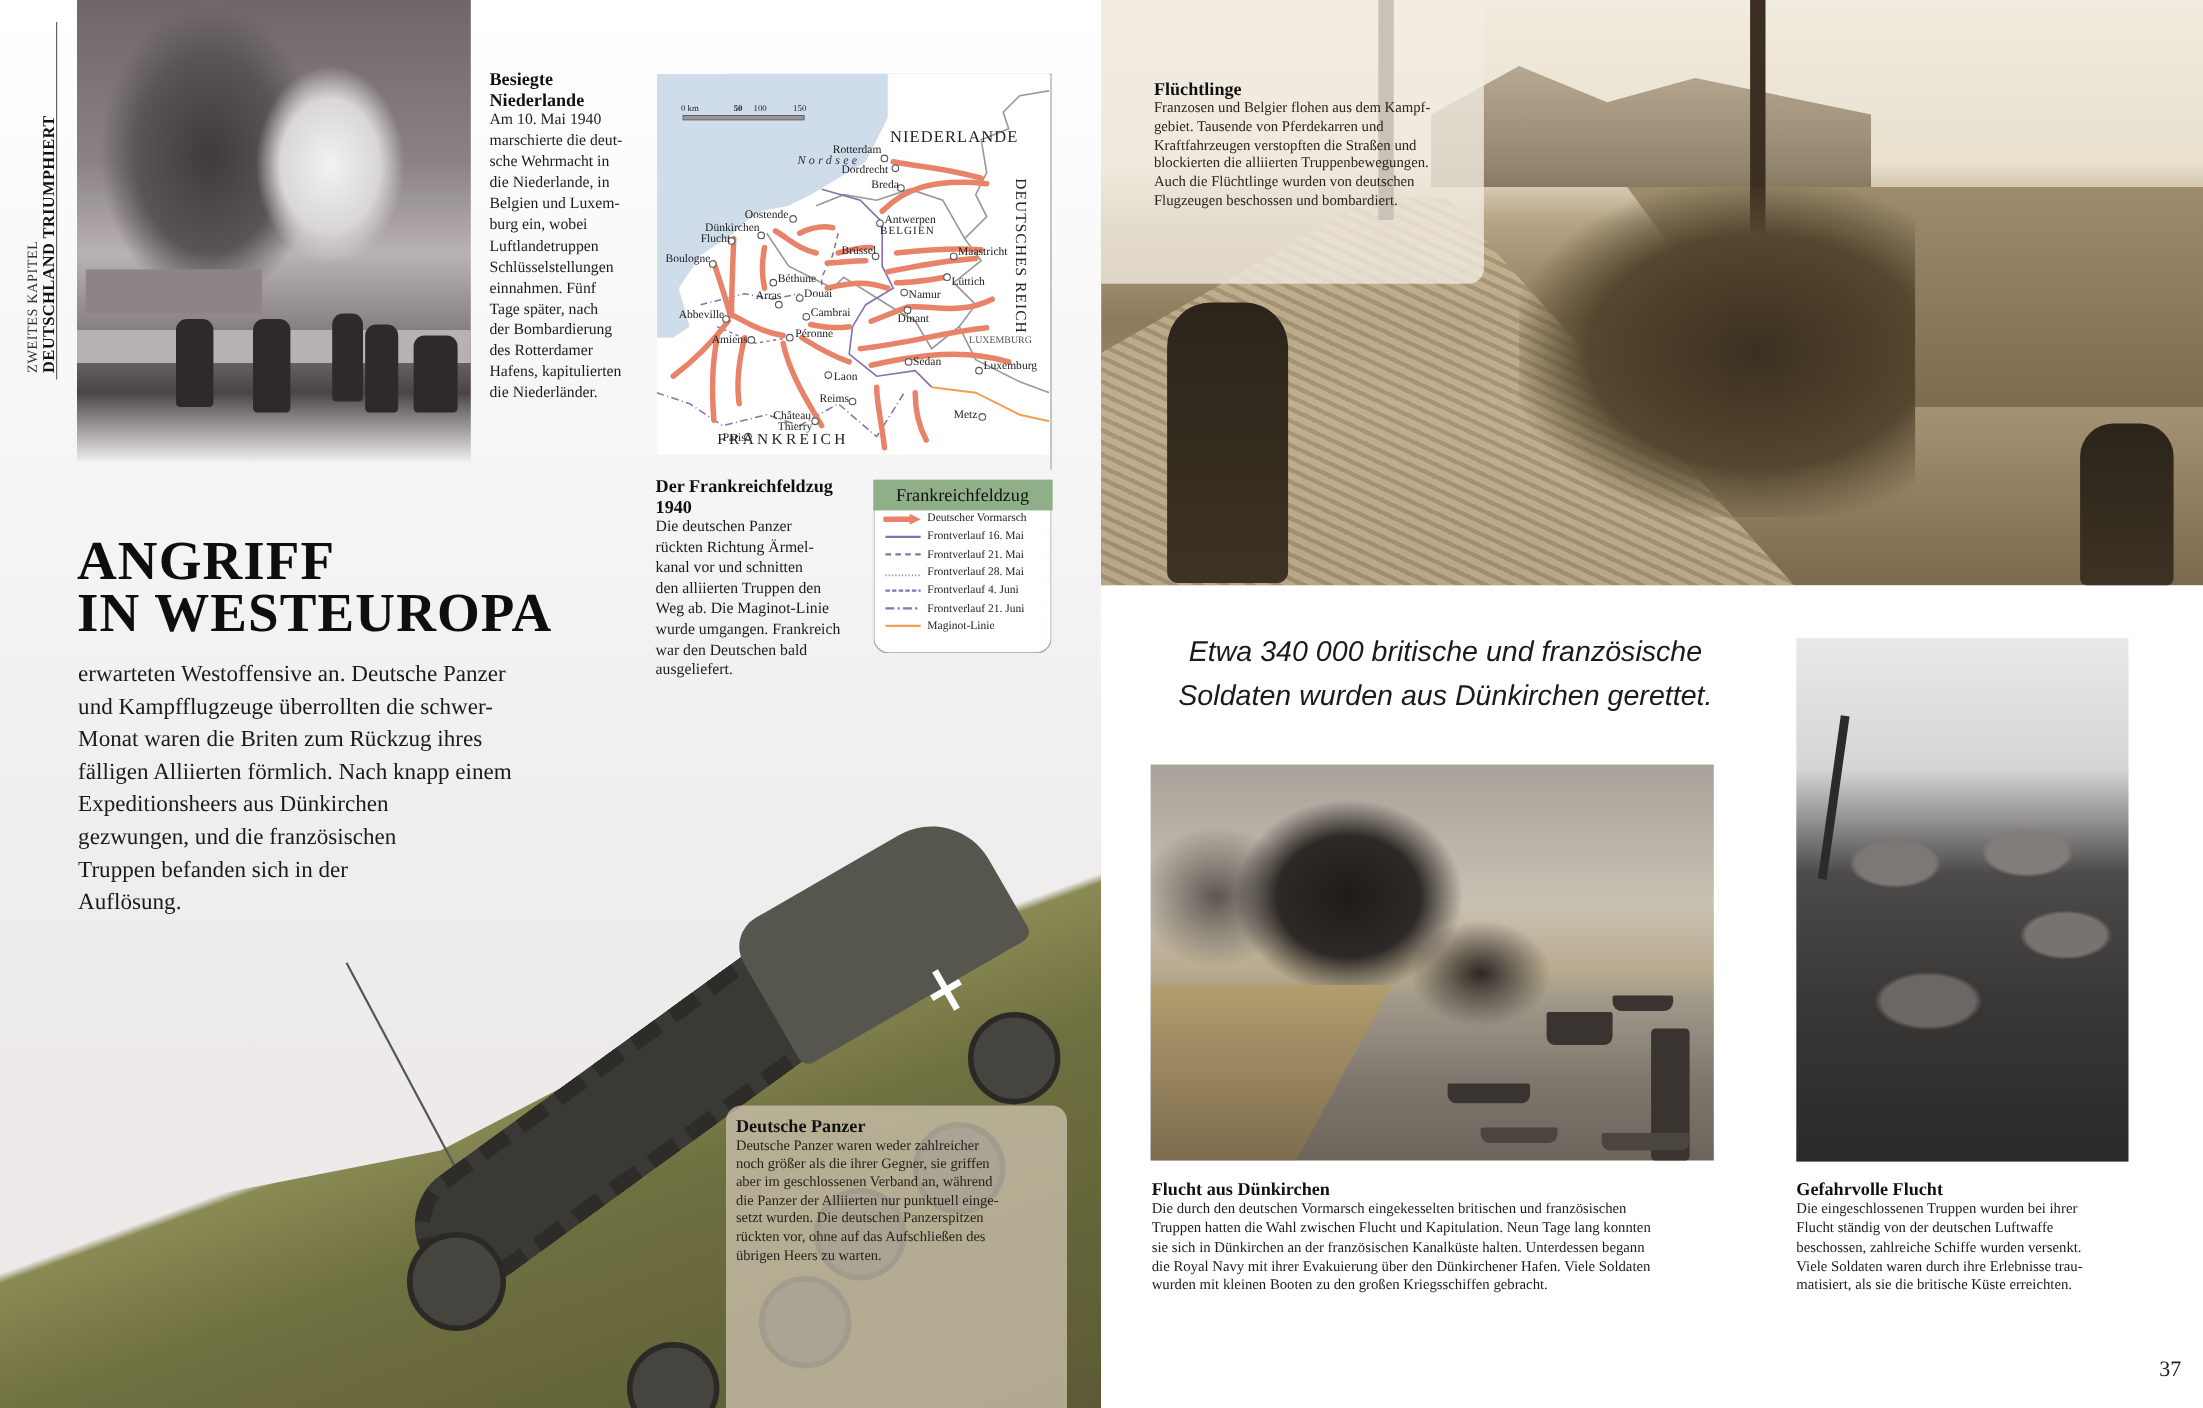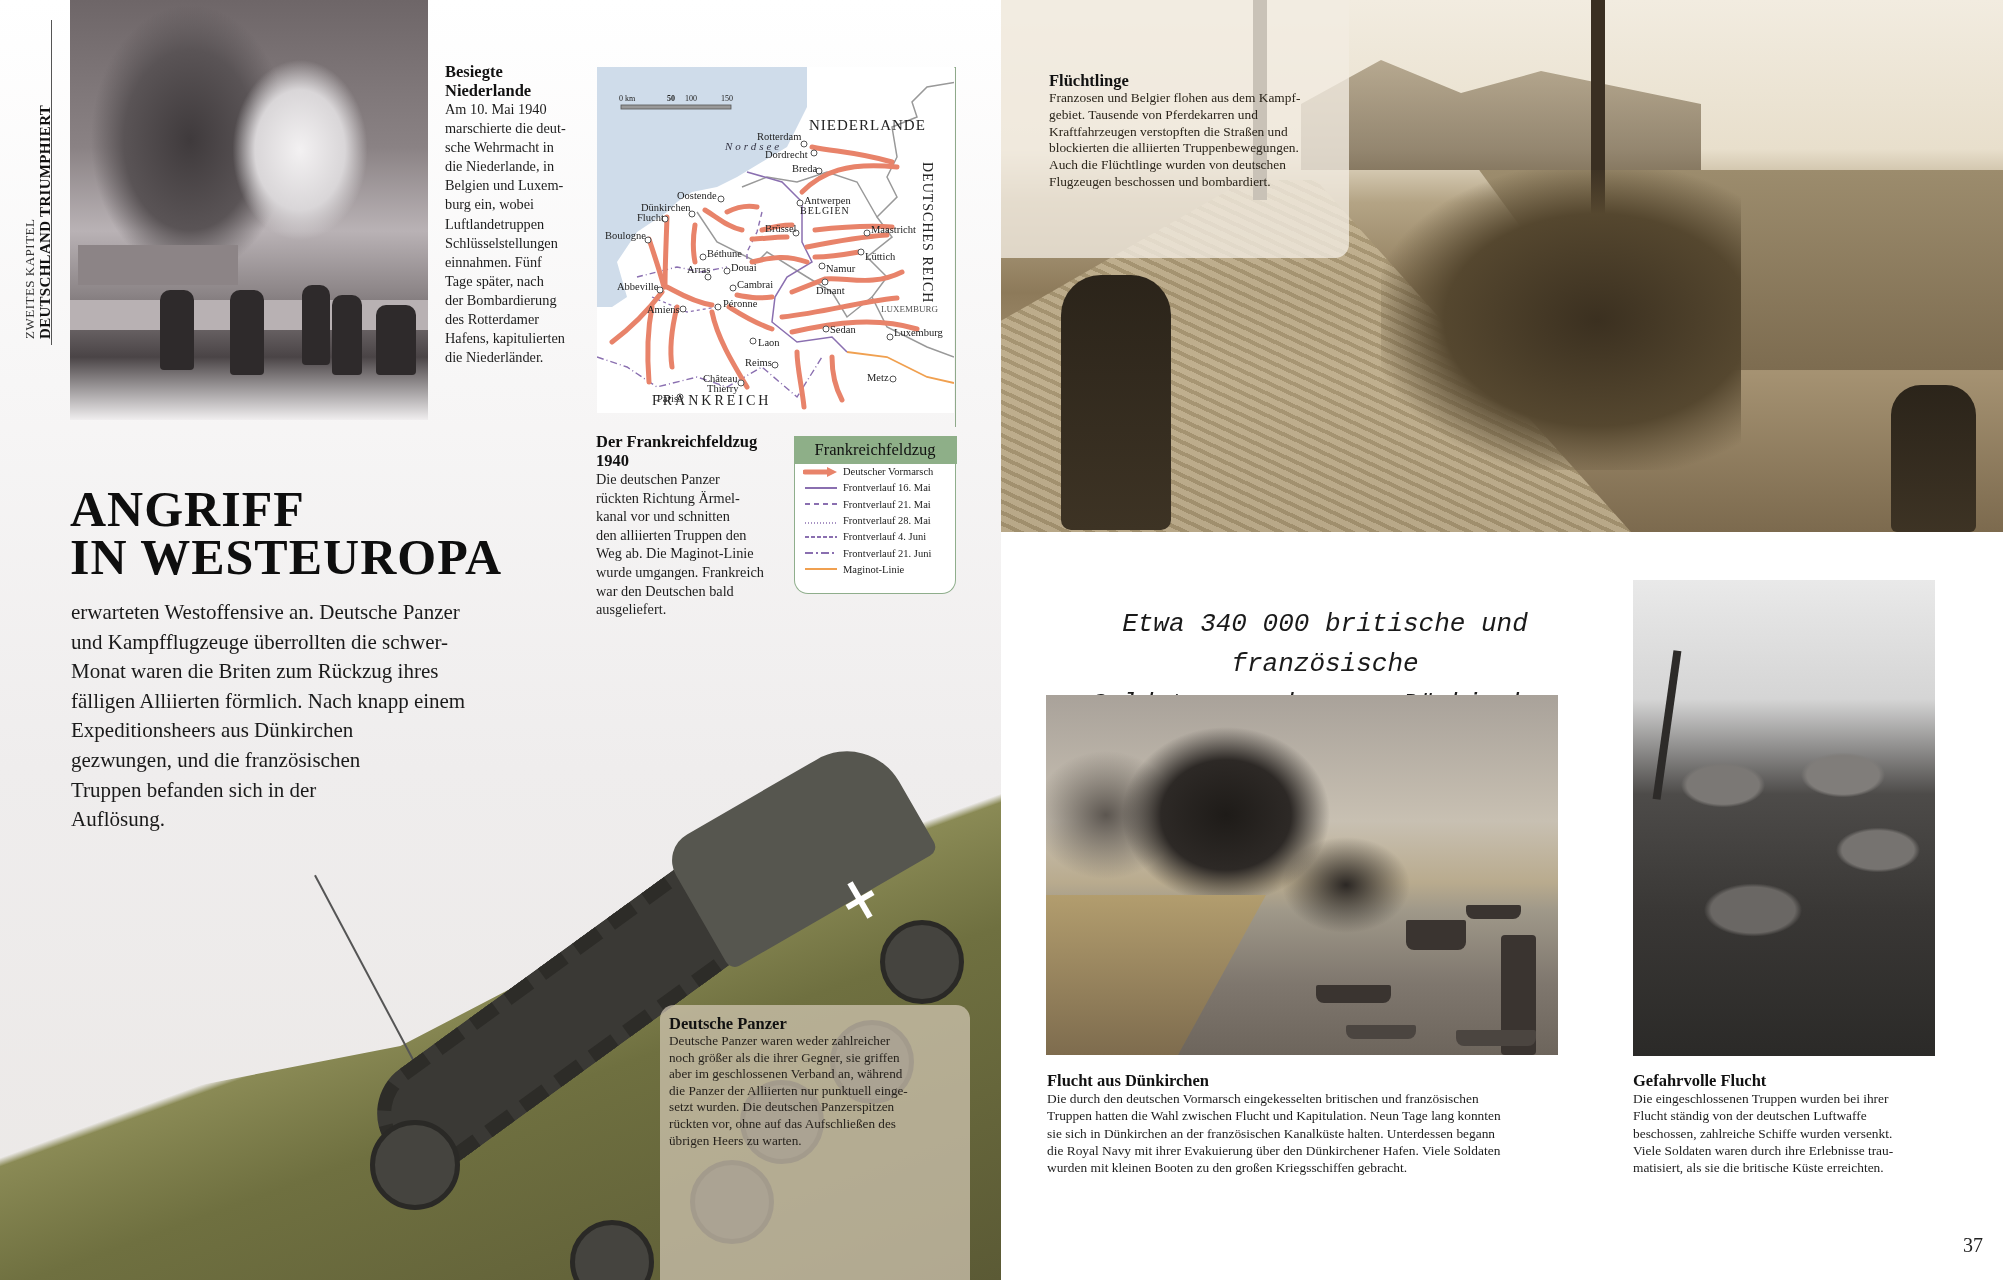--- a/index.html
+++ b/index.html
@@ -109,22 +109,22 @@
   .photo-refugees .man2 { position:absolute; left:890px; top:385px; width:85px; height:147px;
     background: linear-gradient(180deg,#2b241a,#3d3324); border-radius:30px 30px 6px 6px; }
   .photo-refugees .houses { position:absolute; left:300px; top:60px; width:400px; height:110px;
     background: linear-gradient(180deg,#a49478,#6e5f48); clip-path: polygon(0 40%, 20% 0, 40% 30%, 60% 10%, 100% 40%, 100% 100%, 0 100%); opacity:.75; }
 
   .fluechtlinge-box { position:absolute; left:0; top:0; width:348px; height:258px;
     background:rgba(242,236,226,0.78); border-radius:0 0 14px 0; padding:72px 0 0 48px; }
   .fluechtlinge-box .cap-head { font-size:16.5px; line-height:18px; }
   .fluechtlinge-box .cap-body { font-size:13.4px; line-height:16.8px; color:#2a241a; width:300px; }
 
-  .quote { position:absolute; left:44px; top:572px; width:560px; text-align:center;
-    font-family:Liberation Mono, monospace; font-style:italic; font-size:26px; line-height:40px; color:#1a1a1a;margin-top:32px; }
+  .quote { position:absolute; left:33px; top:572px; width:560px; text-align:center;
+    font-family:Liberation Sans, sans-serif; font-style:italic; font-size:26px; line-height:40px; color:#1a1a1a; }
 
   .photo-dunkirk { position:absolute; left:45px; top:695px; width:512px; height:360px;
     background:
       radial-gradient(ellipse 130px 110px at 180px 120px, #1e1b18 0%, #2d2926 50%, rgba(0,0,0,0) 80%),
       radial-gradient(ellipse 80px 60px at 300px 190px, #2b2724 0%, rgba(0,0,0,0) 80%),
       radial-gradient(ellipse 90px 80px at 60px 120px, #5c5650 0%, rgba(0,0,0,0) 80%),
       linear-gradient(180deg, #a9a29a 0%, #c8c0b2 35%, #b9ab8e 52%, #9f9889 60%, #7f776e 80%, #6d655c 100%); }
   .photo-dunkirk .beach { position:absolute; left:0; top:200px; width:220px; height:160px;
     background:linear-gradient(180deg,#b29d6e,#7e6c4e); clip-path: polygon(0 0, 100% 0, 60% 100%, 0 100%); }
   .photo-dunkirk .ship { position:absolute; background:#3a3430; border-radius:2px 2px 8px 8px; }

